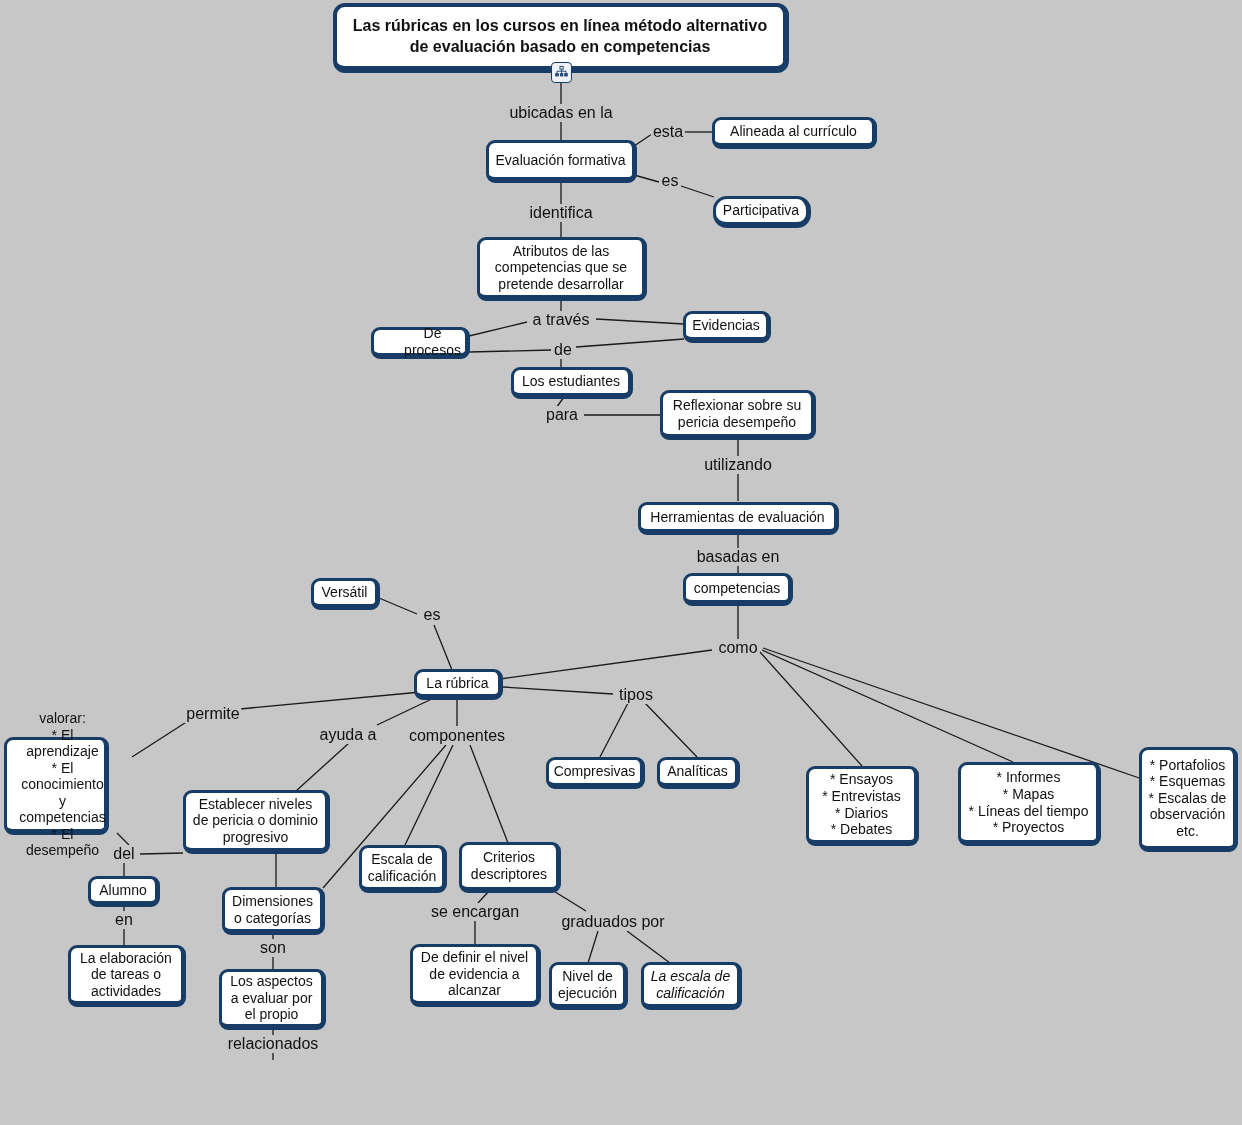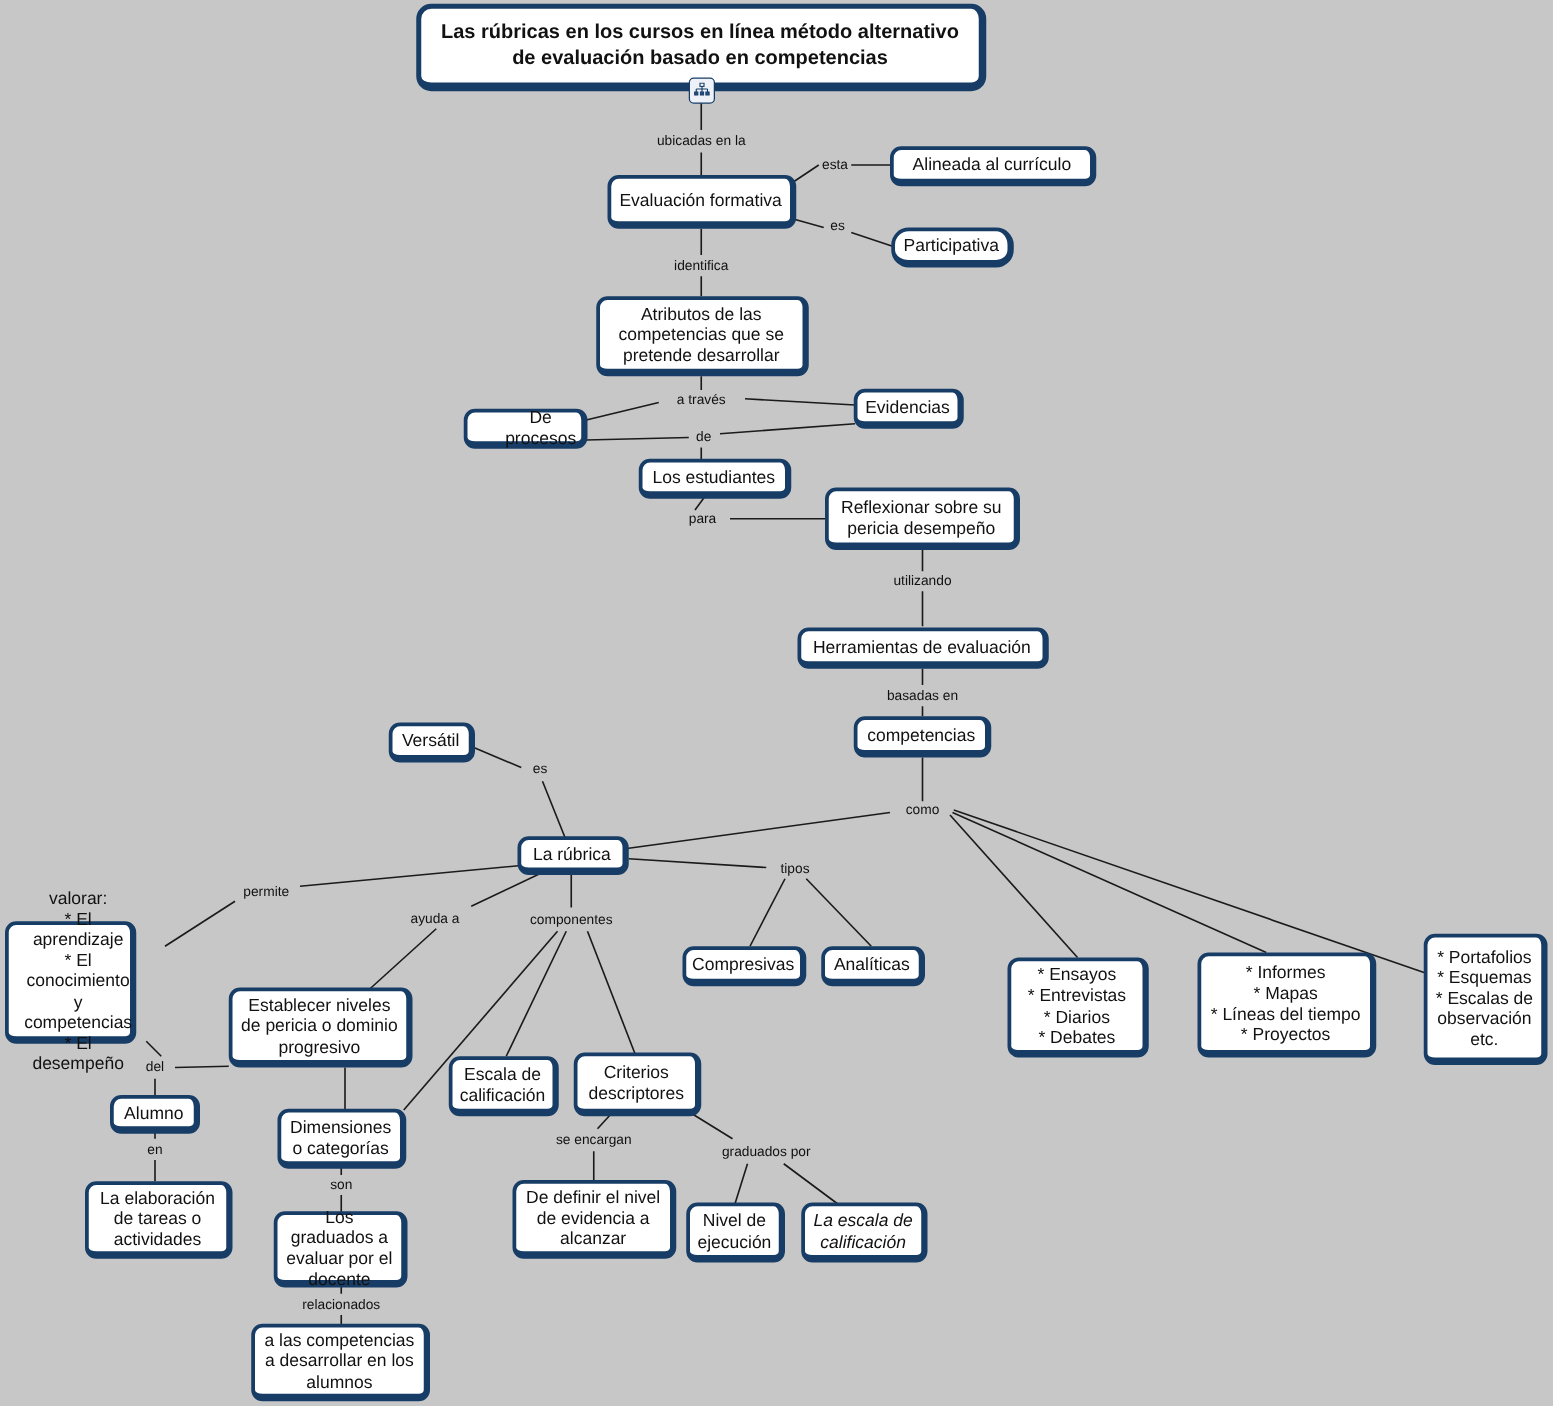--- a/index.html
+++ b/index.html
@@ -34,21 +34,21 @@
     font-weight:bold;
     font-size:16px;
     border-width:4px;
     border-bottom-width:7px;
     border-right-width:6px;
     border-radius:12px;
     line-height:1.3;
   }
   .linklabel{
     position:absolute;
-    font-size:11px;
+    font-size:16px;
     color:#111111;
     white-space:nowrap;
     background:#c7c7c7;
     padding:0 2px;
     z-index:4;
     transform:translate(-50%,-50%);
   }
   .map-badge{
     position:absolute;
     width:19px;height:19px;
@@ -176,21 +176,21 @@
       <rect x="0.7" y="7.6" width="2.6" height="2.4" fill="#2a4f86" stroke="#173d66" stroke-width="0.8"></rect>
       <rect x="5.3" y="7.6" width="2.6" height="2.4" fill="#2a4f86" stroke="#173d66" stroke-width="0.8"></rect>
       <rect x="9.7" y="7.6" width="2.6" height="2.4" fill="#2a4f86" stroke="#173d66" stroke-width="0.8"></rect>
     </svg>
   </div>
 
   <div class="node" style="left:486px;top:140px;width:151px;height:43px;">Evaluación formativa</div>
 
   <div class="node" style="left:712px;top:117px;width:165px;height:32px;">Alineada al currículo</div>
 
-  <div class="node" style="left:713px;top:182px;width:98px;height:32px;border-radius:14px;">Participativa</div>
+  <div class="node" style="left:713px;top:196px;width:98px;height:32px;border-radius:14px;">Participativa</div>
 
   <div class="node" style="left:477px;top:237px;width:170px;height:64px;">Atributos de las competencias que se pretende desarrollar</div>
 
   <div class="node" style="left:371px;top:327px;width:99px;height:32px;padding-left:32px;">De procesos</div>
 
   <div class="node" style="left:683px;top:311px;width:88px;height:32px;">Evidencias</div>
 
   <div class="node" style="left:511px;top:367px;width:122px;height:32px;">Los estudiantes</div>
 
   <div class="node" style="left:660px;top:390px;width:156px;height:50px;">Reflexionar sobre su pericia desempeño</div>
@@ -229,23 +229,22 @@
 * El desempeño</div>
 
   <div class="node" style="left:183px;top:790px;width:147px;height:64px;">Establecer niveles de pericia o dominio progresivo</div>
 
   <div class="node" style="left:88px;top:876px;width:72px;height:31px;">Alumno</div>
 
   <div class="node" style="left:68px;top:945px;width:118px;height:62px;">La elaboración de tareas o actividades</div>
 
   <div class="node" style="left:222px;top:887px;width:103px;height:48px;">Dimensiones o categorías</div>
 
-  <div class="node" style="left:219px;top:969px;width:107px;height:61px;">Los graduados a evaluar por el docente</div>
-
-  <div class="node" style="left:201px;top:1059px;width:143px;height:62px;">a las competencias a desarrollar en los alumnos</div>
+  <div class="node" style="left:219px;top:969px;width:107px;height:61px;">Los aspectos a evaluar por el propio</div>
+
 
   <div class="node" style="left:359px;top:845px;width:88px;height:48px;">Escala de calificación</div>
 
   <div class="node" style="left:459px;top:842px;width:102px;height:51px;">Criterios descriptores</div>
 
   <div class="node" style="left:410px;top:944px;width:131px;height:63px;">De definir el nivel de evidencia a alcanzar</div>
 
   <div class="node" style="left:549px;top:962px;width:79px;height:48px;">Nivel de ejecución</div>
 
   <div class="node" style="left:641px;top:962px;width:101px;height:48px;font-style:italic;">La escala de calificación</div>

